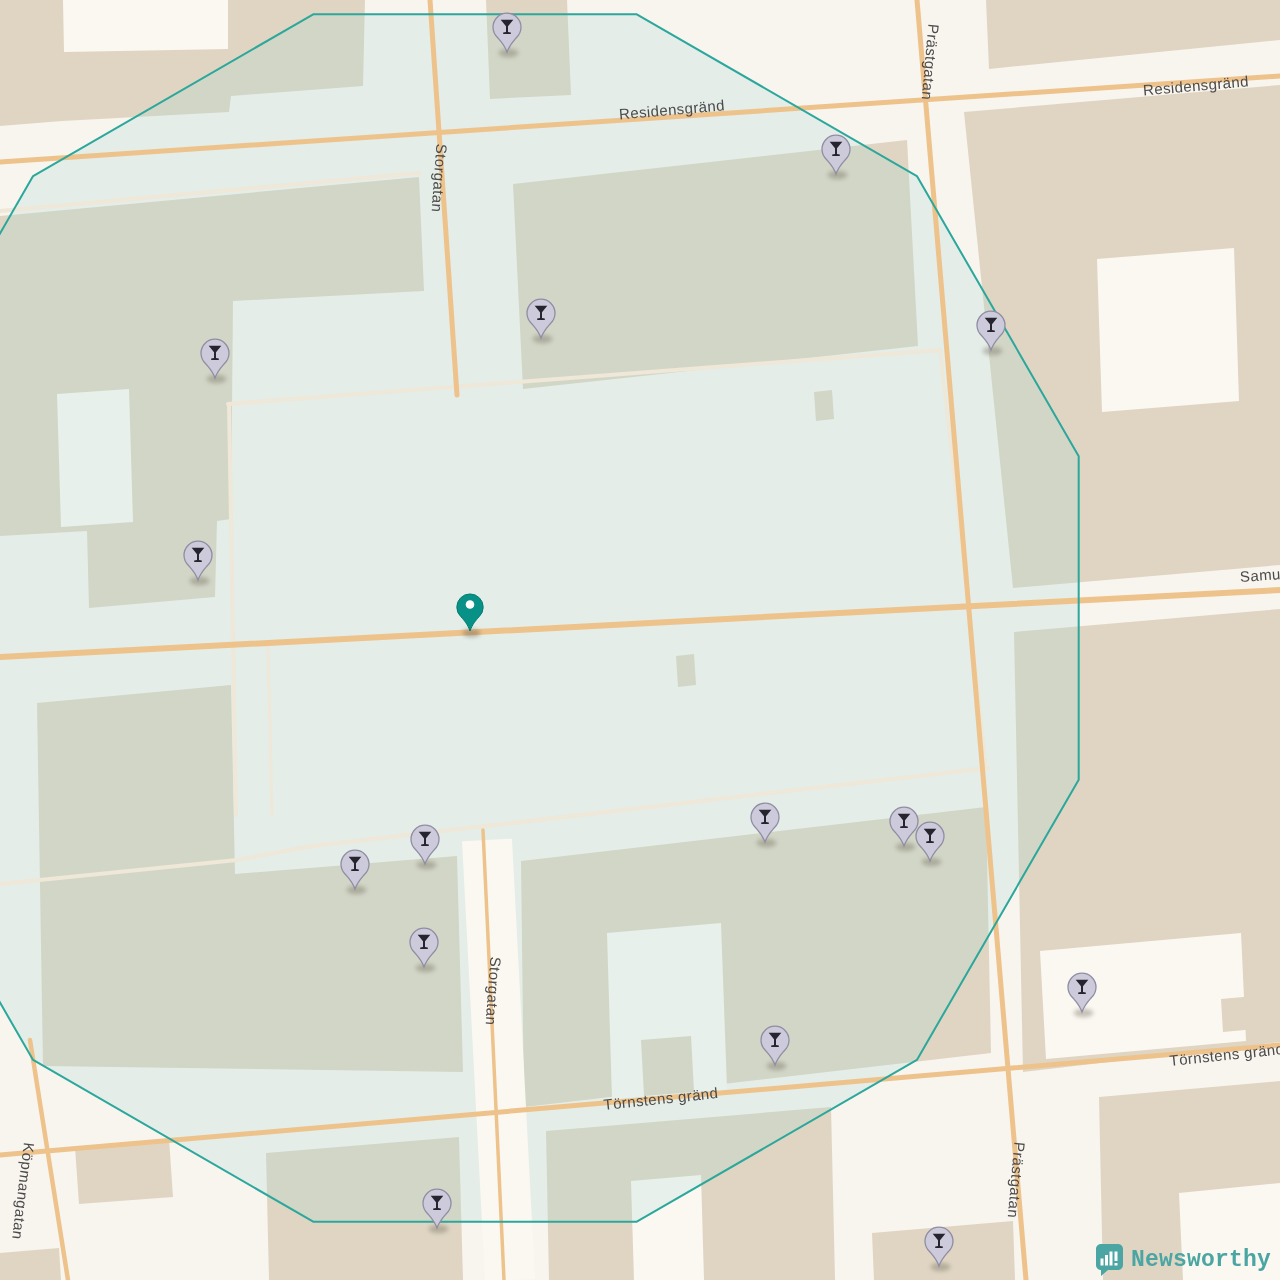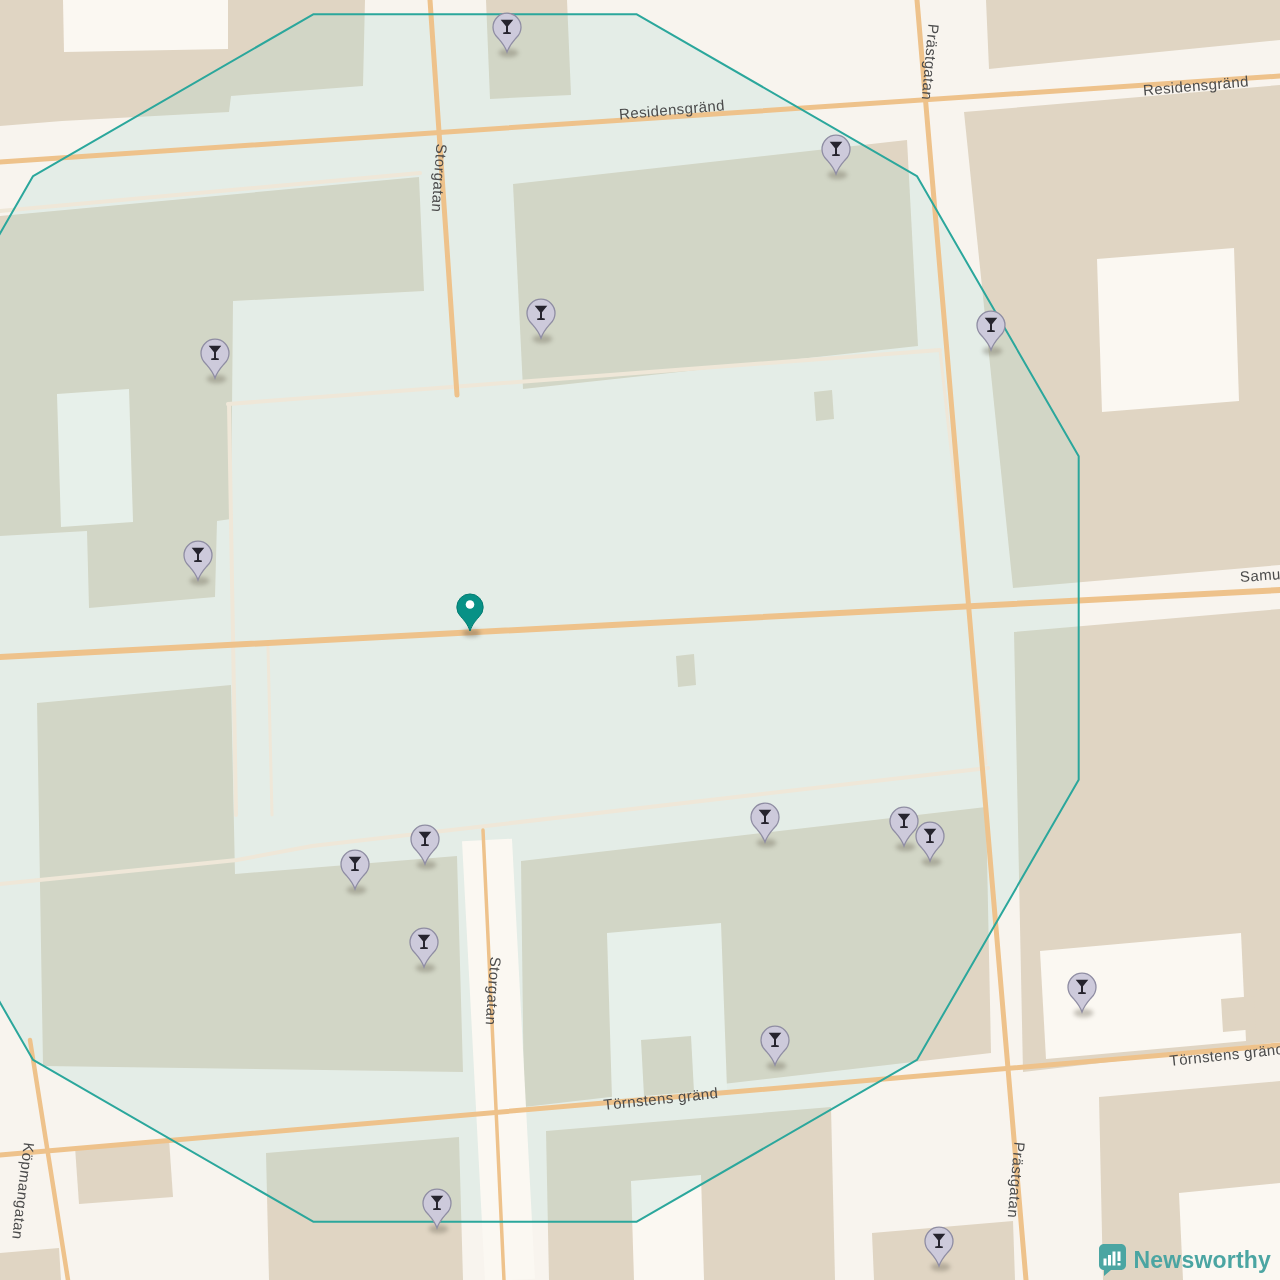--- a/index.html
+++ b/index.html
@@ -15,21 +15,21 @@
   svg.map{display:block;}
   .bld{fill:var(--building);}
   .bldw{fill:var(--building-light);}
   .r-major{stroke:var(--road-major);fill:none;stroke-linecap:round;}
   .r-minor{stroke:var(--road-minor);fill:none;stroke-linecap:round;}
   .r-white{stroke:var(--building-light);fill:none;stroke-linecap:butt;}
   .street-label{font-size:15px;letter-spacing:.4px;fill:var(--label-text);
     text-anchor:middle;dominant-baseline:middle;}
   .street-label.start{text-anchor:start;}
   .brand{position:absolute;right:9px;bottom:4px;display:flex;align-items:center;gap:8px;}
-  .brand-text{color:var(--brand-teal);font-size:23px;font-weight:700;letter-spacing:.2px;}
+  .brand-text{color:var(--brand-teal);font-size:23px;font-weight:700;letter-spacing:.2px;font-family:Liberation Mono, monospace;}
 </style>
 </head>
 <body>
 
 <div class="map-wrap">
 <svg class="map" width="1280" height="1280" viewBox="0 0 1280 1280" xmlns="http://www.w3.org/2000/svg">
   <defs>
     <filter id="f-blur" x="-80%" y="-80%" width="260%" height="260%">
       <feGaussianBlur stdDeviation="2.2"></feGaussianBlur>
     </filter>

